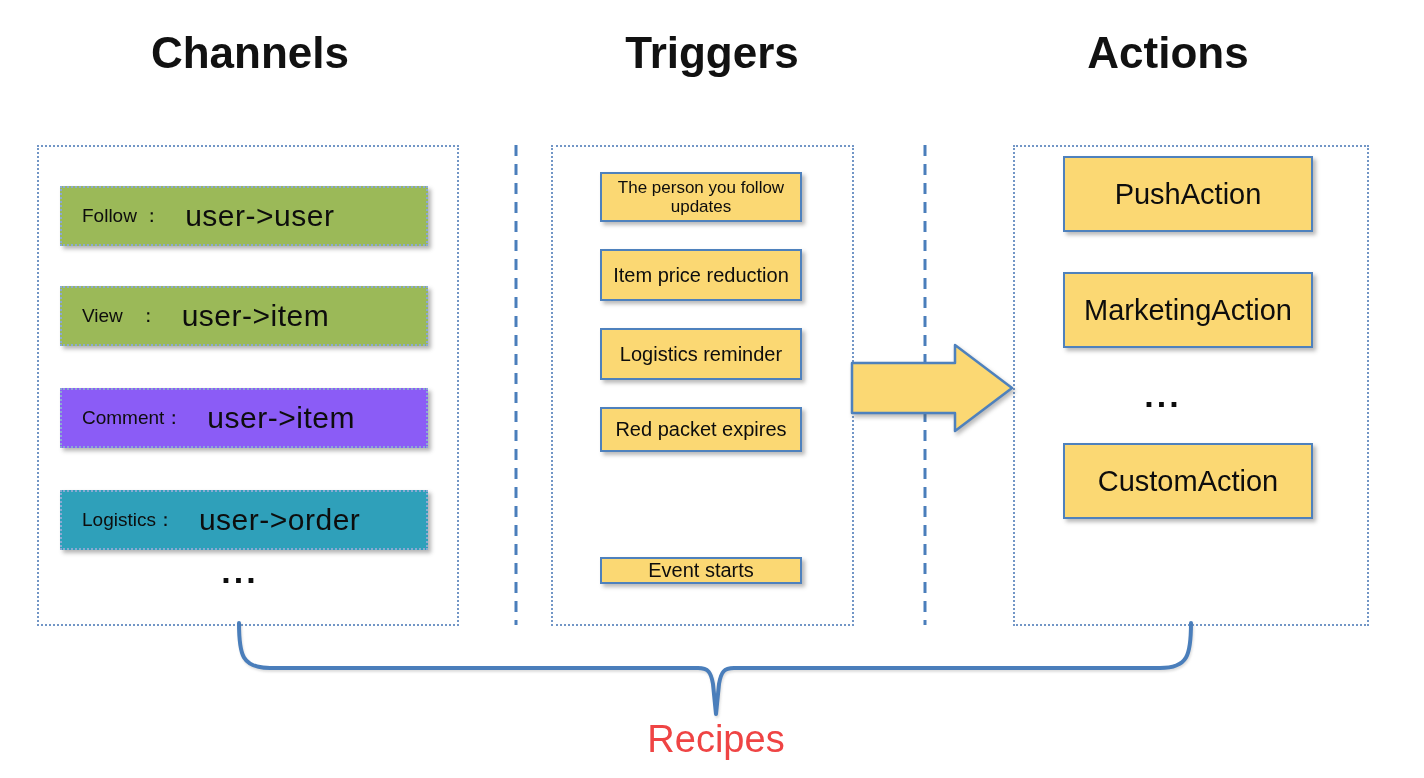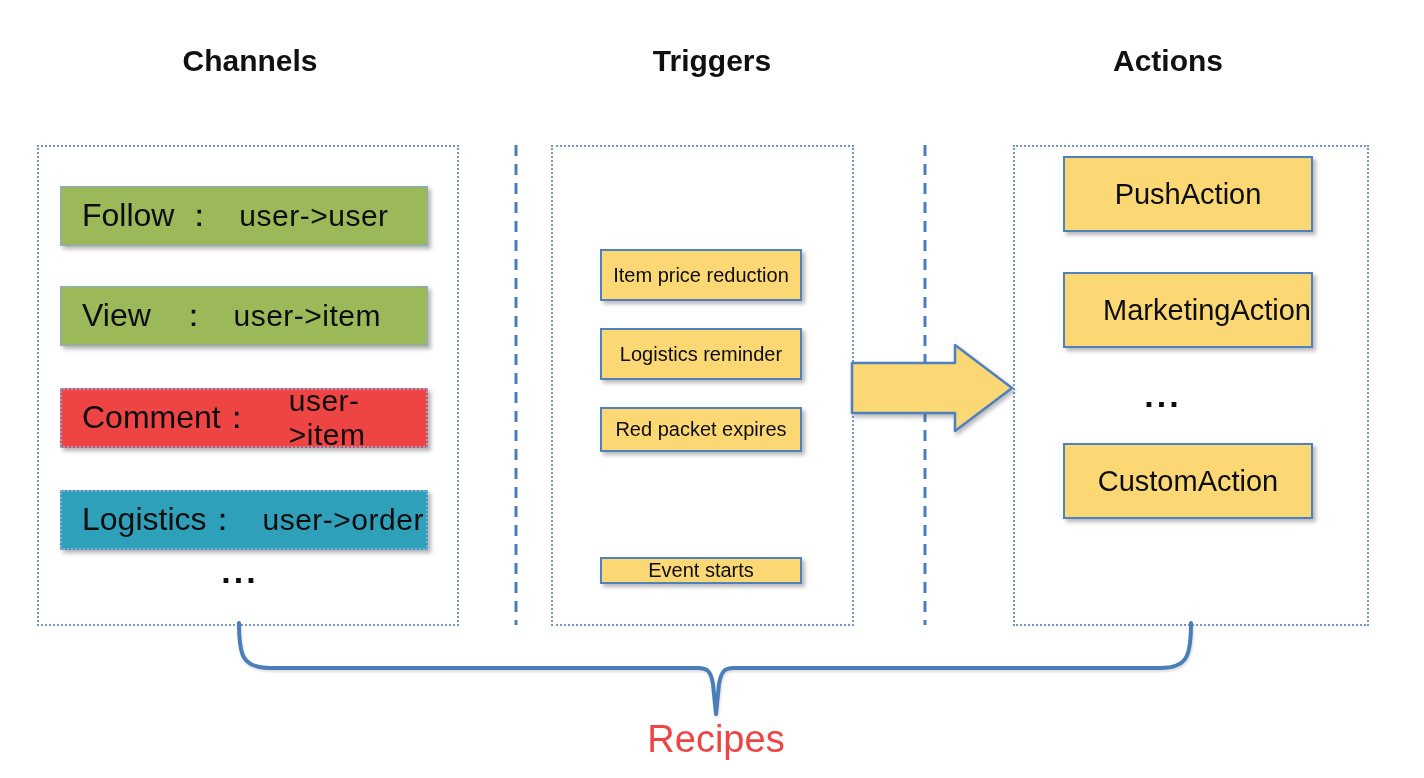--- a/index.html
+++ b/index.html
@@ -3,32 +3,32 @@
 <meta charset="utf-8">
 <style>
   html,body{margin:0;padding:0;background:#ffffff;}
   .canvas{
     position:relative;width:1424px;height:778px;background:#ffffff;
     font-family:"Liberation Sans","DejaVu Sans",sans-serif;color:#111;
     overflow:hidden;
   }
   .col-title{
     position:absolute;width:300px;text-align:center;
-    font-size:30px;font-weight:700;color:#111;top:44px;letter-spacing:0px;
+    font-size:44px;font-weight:700;color:#111;top:28px;letter-spacing:0px;
   }
   .dotted-box{
     position:absolute;border:2px dotted #7296c6;background:transparent;
   }
   .chan-bar{
     position:absolute;left:60px;width:368px;height:60px;
     display:flex;align-items:center;padding-left:20px;box-sizing:border-box;
     border:2px dotted #8aa9d3;
     box-shadow:3px 3px 4px rgba(90,90,90,.45);
   }
-  .chan-label{font-size:32px;white-space:pre;color:#0d0d0d;}
+  .chan-label{font-size:19px;white-space:pre;color:#0d0d0d;}
   .chan-value{font-size:30px;margin-left:24px;color:#0d0d0d;letter-spacing:.5px;}
   .ybox{
     position:absolute;background:#fbd873;border:2px solid #4e81bd;
     display:flex;align-items:center;justify-content:center;text-align:center;
     box-sizing:border-box;line-height:1.12;color:#0d0d0d;
     box-shadow:3px 3px 4px rgba(100,100,100,.45);
   }
   .trigger-box{left:600px;width:202px;font-size:20px;}
   .trigger-box.small{font-size:17px;}
   .action-box{left:1063px;width:250px;height:76px;font-size:29px;}
@@ -58,47 +58,50 @@
   <div class="dotted-box" style="left:1013px;top:145px;width:352px;height:477px;"></div>
 
   <div class="chan-bar" style="top: 186px; background-color: rgb(155, 185, 88);">
     <span class="chan-label">Follow ：</span>
     <span class="chan-value">user-&gt;user</span>
   </div>
   <div class="chan-bar" style="top: 286px; background-color: rgb(155, 185, 88);">
     <span class="chan-label">View   ：</span>
     <span class="chan-value">user-&gt;item</span>
   </div>
-  <div class="chan-bar" style="top: 388px; background-color: #ef4444; gap: 12px;">
+  <div class="chan-bar" style="top: 388px; background-color: #8b5cf6;">
     <span class="chan-label">Comment：</span>
     <span class="chan-value">user-&gt;item</span>
   </div>
   <div class="chan-bar" style="top: 490px; background-color: rgb(47, 160, 186);">
     <span class="chan-label">Logistics：</span>
     <span class="chan-value">user-&gt;order</span>
   </div>
   <div class="ellipsis" style="left:60px;top:552px;width:360px;">...</div>
 
+  <div class="ybox trigger-box small" style="top:172px;height:50px;">
+      <span>The person you follow updates</span>
+    </div>
   <div class="ybox trigger-box" style="top:249px;height:52px;">
       <span>Item price reduction</span>
     </div>
   <div class="ybox trigger-box" style="top:328px;height:52px;">
       <span>Logistics reminder</span>
     </div>
   <div class="ybox trigger-box" style="top:407px;height:45px;">
       <span>Red packet expires</span>
     </div>
   <div class="ybox trigger-box" style="top:557px;height:27px;">
       <span>Event starts</span>
     </div>
 
   <div class="ybox action-box" style="top:156px;">
       <span>PushAction</span>
     </div>
-  <div class="ybox action-box" style="top:272px;justify-content:flex-end;">
+  <div class="ybox action-box" style="top:272px;">
       <span>MarketingAction</span>
     </div>
   <div class="ellipsis" style="left:1063px;top:376px;width:200px;">...</div>
   <div class="ybox action-box" style="top:443px;">
       <span>CustomAction</span>
     </div>
 
   <svg class="overlay-svg" viewBox="0 0 1424 778">
     <line x1="516" y1="145" x2="516" y2="625" stroke="#4a7ebb" stroke-width="3" stroke-dasharray="11,8"></line>
     <line x1="925" y1="145" x2="925" y2="625" stroke="#4a7ebb" stroke-width="3" stroke-dasharray="11,8"></line>

